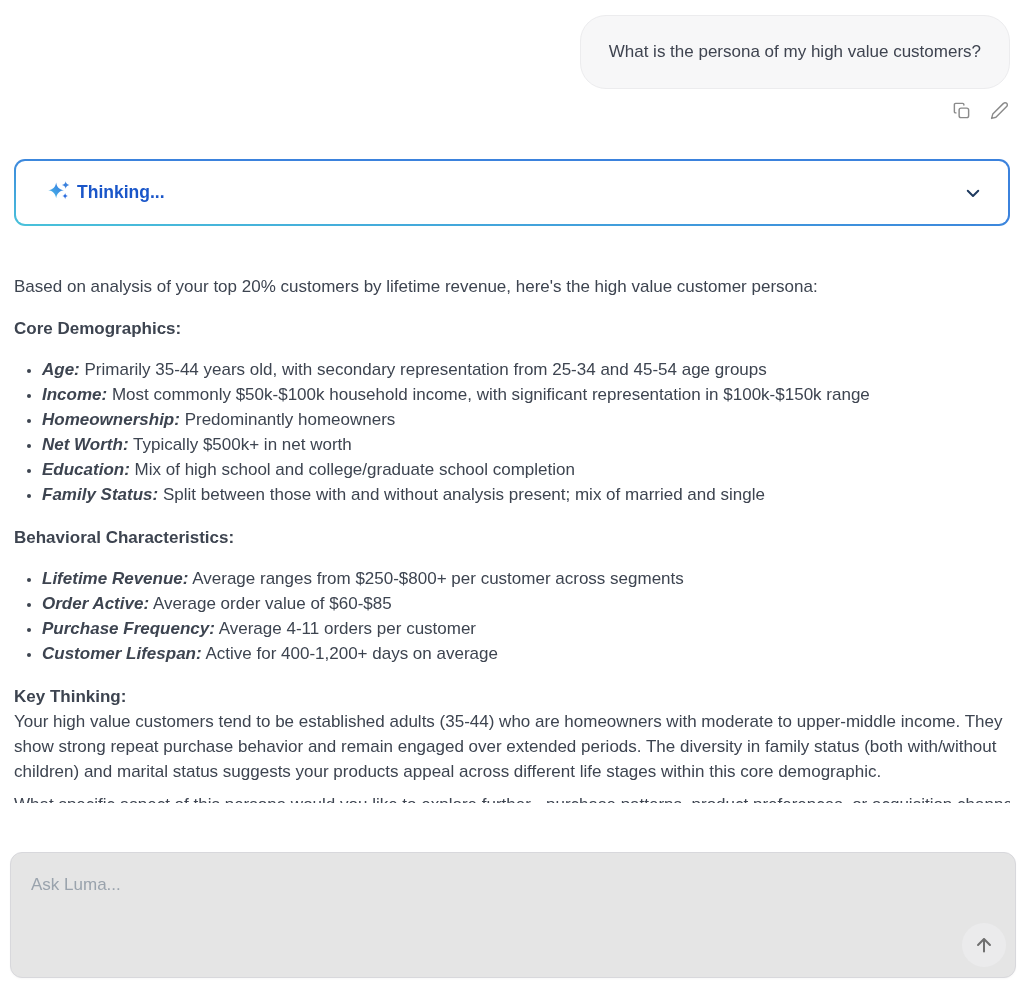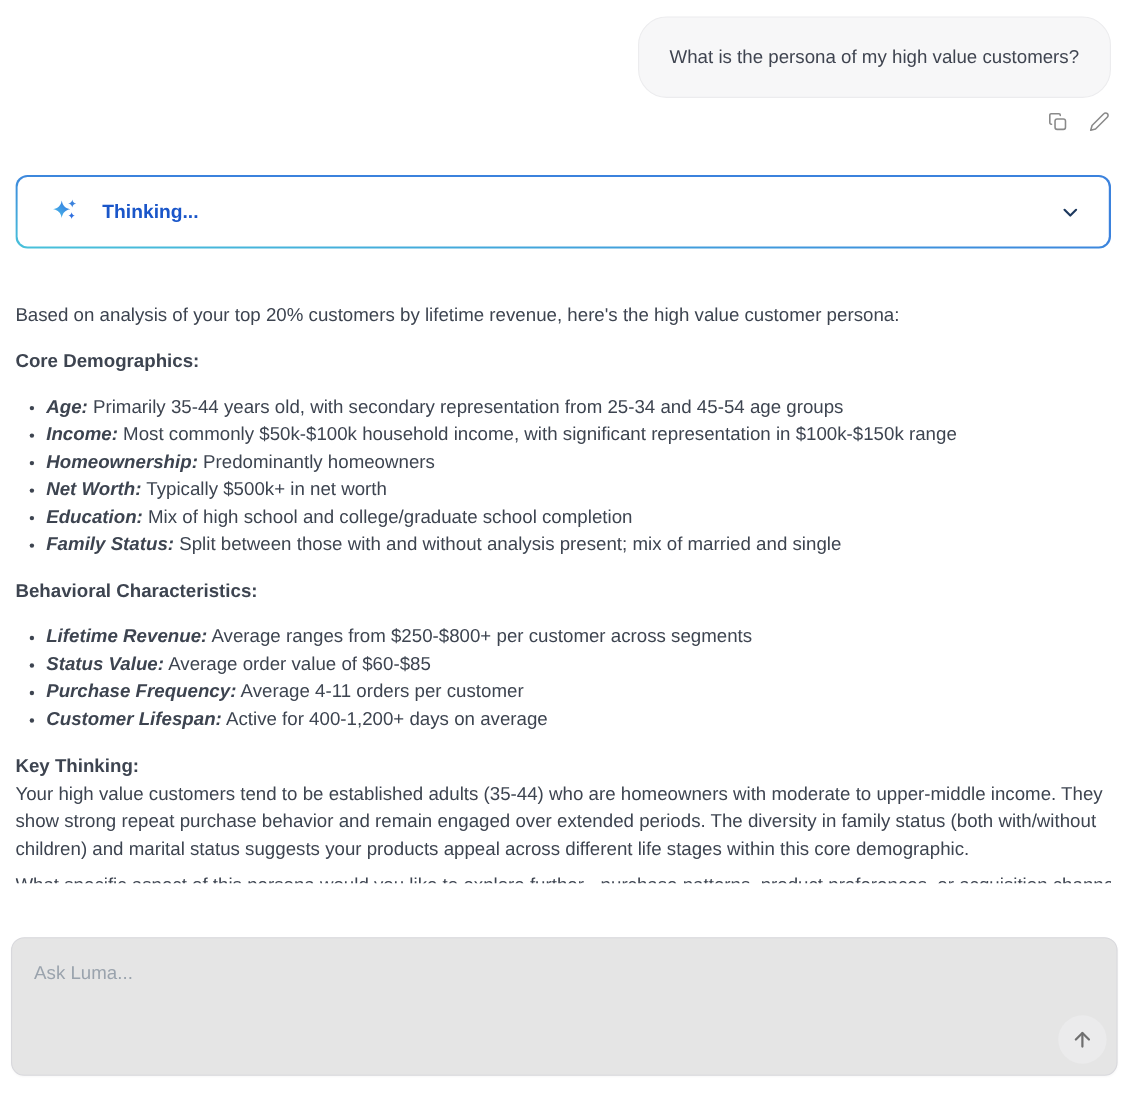--- a/index.html
+++ b/index.html
@@ -48,21 +48,21 @@
     cursor: pointer;
   }
   .thinking-inner {
     background: #ffffff;
     border-radius: 9px;
     height: 63px;
     display: flex; align-items: center;
     padding: 0 26px 0 30px;
   }
   .thinking-label {
-    margin-left: 20px;
+    margin-left: 4px;
     font-size: 17.5px;
     font-weight: 700;
     color: #1a56c9;
     flex: 1;
   }
   .chevron svg { stroke: #1e3a5f; fill: none; stroke-width: 2.6; stroke-linecap: round; stroke-linejoin: round; }
   
   .response { margin-top: 48px; font-size: 17px; line-height: 25px; color: #3d4450; }
   .response .intro { margin: 0 0 17px; }
   .sec-heading { font-weight: 700; margin: 0 0 16px; }
@@ -187,21 +187,21 @@
       </li>
     </ul>
 
     <p class="sec-heading">Behavioral Characteristics:</p>
     <ul>
       <li>
         <span class="li-label">Lifetime Revenue:</span>
         <span>Average ranges from $250-$800+ per customer across segments</span>
       </li>
       <li>
-        <span class="li-label">Status Value:</span>
+        <span class="li-label">Order Active:</span>
         <span>Average order value of $60-$85</span>
       </li>
       <li>
         <span class="li-label">Purchase Frequency:</span>
         <span>Average 4-11 orders per customer</span>
       </li>
       <li>
         <span class="li-label">Customer Lifespan:</span>
         <span>Active for 400-1,200+ days on average</span>
       </li>

